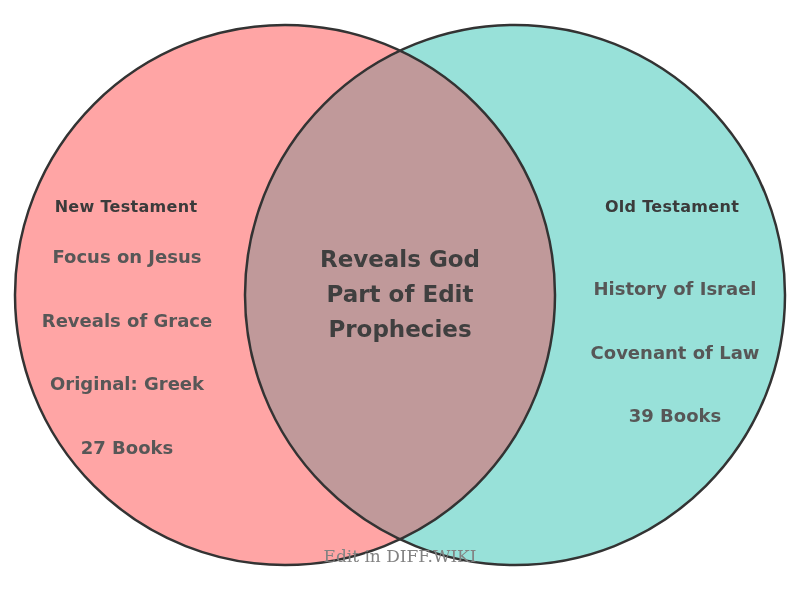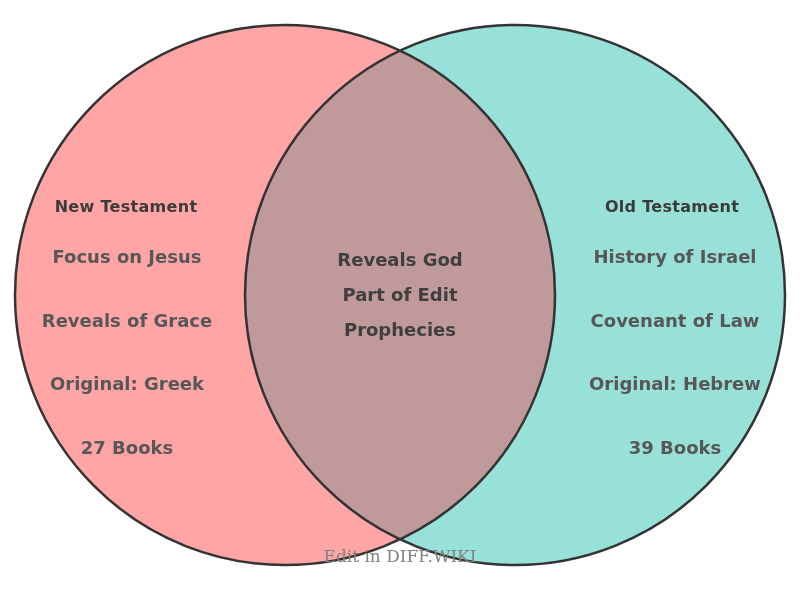--- a/index.html
+++ b/index.html
@@ -35,21 +35,21 @@
   .item-list {
     font-size: 18px;
     font-weight: bold;
     color: #575757;
   }
   .item-list .item {
     line-height: 33.5px;
     margin-top: 30px;
   }
   .center-list {
-    font-size: 18px;
+    font-size: 23px;
     font-weight: bold;
     color: #3f3f3f;
   }
   .center-list .item {
     line-height: 35px;
   }
   .footer-caption {
     position: absolute;
     left: 400px;
     top: 556px;
@@ -97,19 +97,18 @@
     <div class="item">Reveals God</div>
     <div class="item">Part of Edit</div>
     <div class="item">Prophecies</div>
   </div>
 
   <div class="label-block circle-title" style="left:672px; top:206px;">Old Testament</div>
 
   <div class="label-block item-list" style="left:675px; top:337px;">
     <div class="item">History of Israel</div>
     <div class="item">Covenant of Law</div>
-    <div class="item">Original: Hebrew</div>
     <div class="item">39 Books</div>
   </div>
 
   <a class="footer-caption">Edit in DIFF.WIKI</a>
 
 </div>
 
 </body></html>

